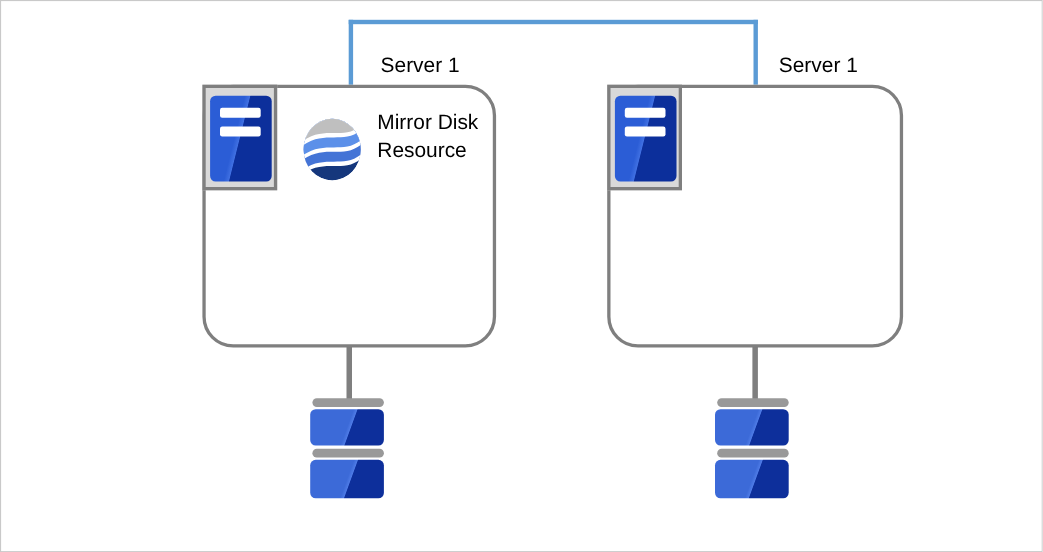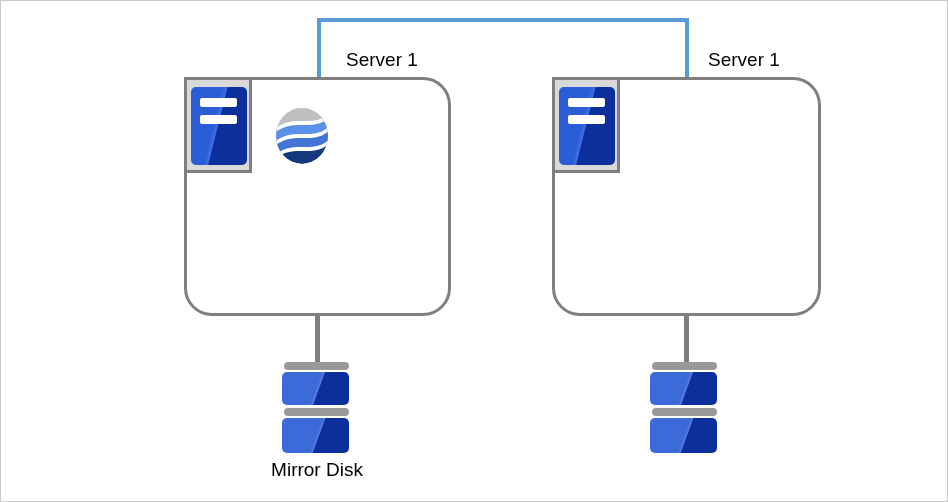--- a/index.html
+++ b/index.html
@@ -94,29 +94,29 @@
         <path d="M-2 -2 L54 -2 L54 35 C36 51 20 35 -2 51 Z" fill="#ffffff"></path>
         <path d="M-2 -2 L54 -2 L54 31 C36 47 20 31 -2 47 Z" fill="#4474D6"></path>
         <path d="M-2 -2 L54 -2 L54 22 C36 38 20 22 -2 38 Z" fill="#ffffff"></path>
         <path d="M-2 -2 L54 -2 L54 18 C36 34 20 18 -2 34 Z" fill="#5C90E9"></path>
         <path d="M-2 -2 L54 -2 L54 9 C36 25 20 9 -2 25 Z" fill="#ffffff"></path>
         <path d="M-2 -2 L54 -2 L54 5 C36 21 20 5 -2 21 Z" fill="#BFBFBF"></path>
       </g>
     </svg>
   </div>
 
+  <div class="label resource-label">Mirror Disk Resource</div>
 
   <div class="disk d1">
     <div class="disk-bar db1"></div>
     <div class="platter p1"></div>
     <div class="disk-bar db2"></div>
     <div class="platter p2"></div>
   </div>
   <div class="disk d2">
     <div class="disk-bar db1"></div>
     <div class="platter p1"></div>
     <div class="disk-bar db2"></div>
     <div class="platter p2"></div>
   </div>
 
-  <div class="label disk-label">Mirror Disk</div>
 
 </div>
 
 </body></html>

